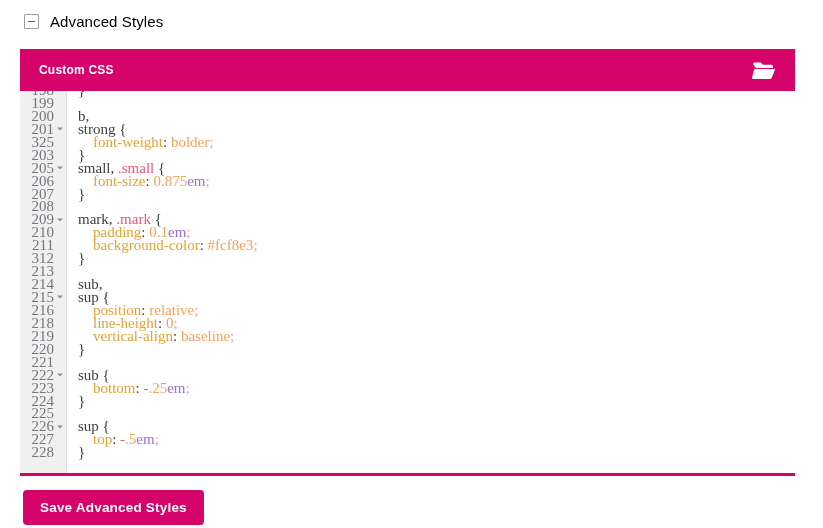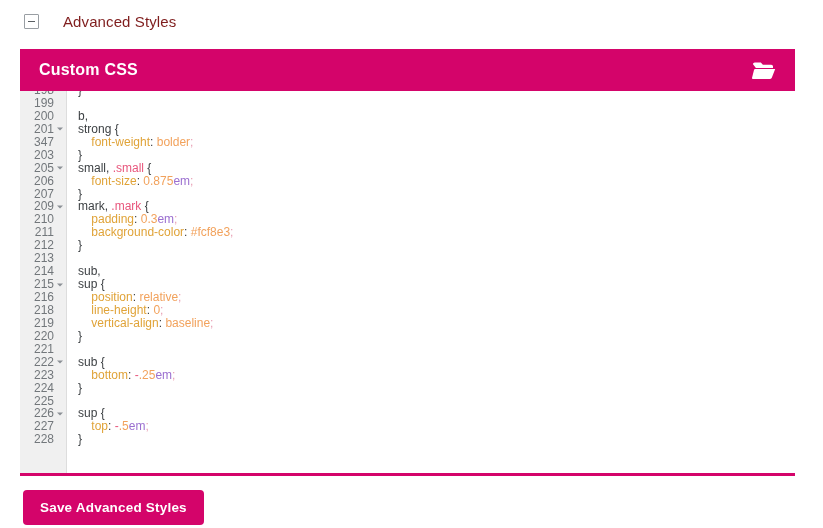--- a/index.html
+++ b/index.html
@@ -36,23 +36,23 @@
     flex: none;
     cursor: pointer;
   }
   .collapse-toggle .minus {
     display: block;
     width: 7px;
     height: 1px;
     background: #5a5f63;
   }
   .section-title {
-    margin-left: 24px;
+    margin-left: 11px;
     font-size: 15px;
-    color: #7f1d1d;
+    color: #000000;
     letter-spacing: .1px;
     white-space: nowrap;
   }
 
   
   .editor-card {
     position: absolute;
     left: 20px;
     top: 49px;
     width: 775px;
@@ -62,21 +62,21 @@
     background: #d4046a;
     height: 42px;
     display: flex;
     align-items: center;
     justify-content: space-between;
     padding: 0 18px 0 19px;
     box-sizing: border-box;
   }
   .editor-header-title {
     color: #ffffff;
-    font-size: 16px;
+    font-size: 12px;
     font-weight: bold;
     letter-spacing: .2px;
   }
   .folder-btn {
     width: 26px;
     height: 22px;
     display: flex;
     align-items: center;
     justify-content: center;
     cursor: pointer;
@@ -94,22 +94,22 @@
     position: absolute;
     left: 0; top: 0; bottom: 0;
     width: 46px;
     background: #f0f0f0;
     border-right: 1px solid #dddddd;
   }
   .code-scroll {
     position: absolute;
     left: 0; right: 16px;
     top: -7px;
-    font-family: Liberation Sans, sans-serif;
-    font-size: 12px;
+    font-family: Liberation Serif, serif;
+    font-size: 15px;
     line-height: 12.95px;
   }
   .code-line {
     display: flex;
     height: 12.95px;
     align-items: center;
     white-space: pre;
   }
   .ln {
     width: 46px;
@@ -186,29 +186,30 @@
     </span>
   </div>
 
   <div class="editor-body">
     <div class="gutter-bg"></div>
     <div class="code-scroll" id="code-scroll">
         <div class="code-line"><span class="ln">198</span><span class="code-text"><span class="t-punct">}</span></span></div>
         <div class="code-line"><span class="ln">199</span><span class="code-text"></span></div>
         <div class="code-line"><span class="ln">200</span><span class="code-text"><span class="t-sel">b,</span></span></div>
         <div class="code-line"><span class="ln">201<span class="fold"></span></span><span class="code-text"><span class="t-sel">strong {</span></span></div>
-        <div class="code-line"><span class="ln">347</span><span class="code-text"><span class="t-prop">    font-weight</span><span class="t-punct">:</span><span class="t-val"> bolder</span><span class="t-semi">;</span></span></div>
+        <div class="code-line"><span class="ln">325</span><span class="code-text"><span class="t-prop">    font-weight</span><span class="t-punct">:</span><span class="t-val"> bolder</span><span class="t-semi">;</span></span></div>
         <div class="code-line"><span class="ln">203</span><span class="code-text"><span class="t-punct">}</span></span></div>
         <div class="code-line"><span class="ln">205<span class="fold"></span></span><span class="code-text"><span class="t-sel">small, </span><span class="t-cls">.small</span><span class="t-punct"> {</span></span></div>
         <div class="code-line"><span class="ln">206</span><span class="code-text"><span class="t-prop">    font-size</span><span class="t-punct">:</span><span class="t-num"> 0.875</span><span class="t-unit">em</span><span class="t-semi">;</span></span></div>
         <div class="code-line"><span class="ln">207</span><span class="code-text"><span class="t-punct">}</span></span></div>
+        <div class="code-line"><span class="ln">208</span><span class="code-text"></span></div>
         <div class="code-line"><span class="ln">209<span class="fold"></span></span><span class="code-text"><span class="t-sel">mark, </span><span class="t-cls">.mark</span><span class="t-punct"> {</span></span></div>
-        <div class="code-line"><span class="ln">210</span><span class="code-text"><span class="t-prop">    padding</span><span class="t-punct">:</span><span class="t-num"> 0.3</span><span class="t-unit">em</span><span class="t-semi">;</span></span></div>
+        <div class="code-line"><span class="ln">210</span><span class="code-text"><span class="t-prop">    padding</span><span class="t-punct">:</span><span class="t-num"> 0.1</span><span class="t-unit">em</span><span class="t-semi">;</span></span></div>
         <div class="code-line"><span class="ln">211</span><span class="code-text"><span class="t-prop">    background-color</span><span class="t-punct">:</span><span class="t-hex"> #fcf8e3</span><span class="t-semi">;</span></span></div>
-        <div class="code-line"><span class="ln">212</span><span class="code-text"><span class="t-punct">}</span></span></div>
+        <div class="code-line"><span class="ln">312</span><span class="code-text"><span class="t-punct">}</span></span></div>
         <div class="code-line"><span class="ln">213</span><span class="code-text"></span></div>
         <div class="code-line"><span class="ln">214</span><span class="code-text"><span class="t-sel">sub,</span></span></div>
         <div class="code-line"><span class="ln">215<span class="fold"></span></span><span class="code-text"><span class="t-sel">sup {</span></span></div>
         <div class="code-line"><span class="ln">216</span><span class="code-text"><span class="t-prop">    position</span><span class="t-punct">:</span><span class="t-val"> relative</span><span class="t-semi">;</span></span></div>
         <div class="code-line"><span class="ln">218</span><span class="code-text"><span class="t-prop">    line-height</span><span class="t-punct">:</span><span class="t-num"> 0</span><span class="t-semi">;</span></span></div>
         <div class="code-line"><span class="ln">219</span><span class="code-text"><span class="t-prop">    vertical-align</span><span class="t-punct">:</span><span class="t-val"> baseline</span><span class="t-semi">;</span></span></div>
         <div class="code-line"><span class="ln">220</span><span class="code-text"><span class="t-punct">}</span></span></div>
         <div class="code-line"><span class="ln">221</span><span class="code-text"></span></div>
         <div class="code-line"><span class="ln">222<span class="fold"></span></span><span class="code-text"><span class="t-sel">sub {</span></span></div>
         <div class="code-line"><span class="ln">223</span><span class="code-text"><span class="t-prop">    bottom</span><span class="t-punct">:</span><span class="t-neg"> -</span><span class="t-num">.25</span><span class="t-unit">em</span><span class="t-semi">;</span></span></div>

